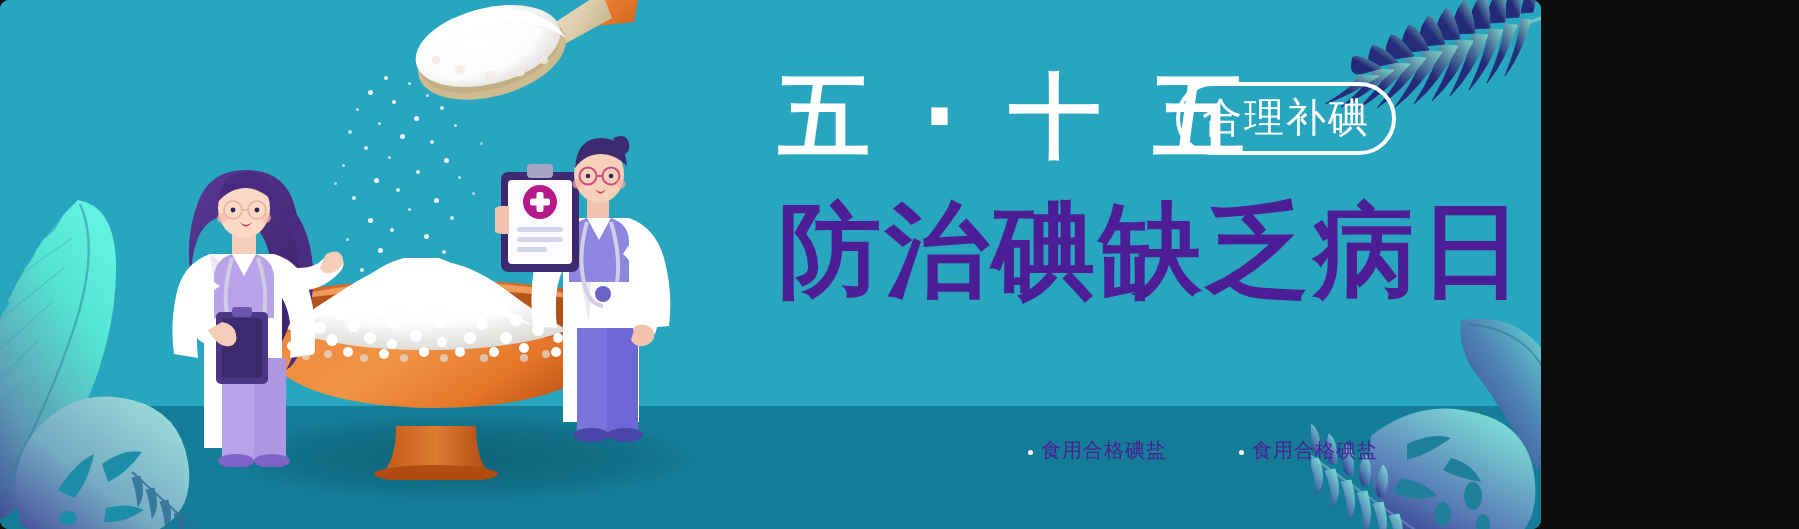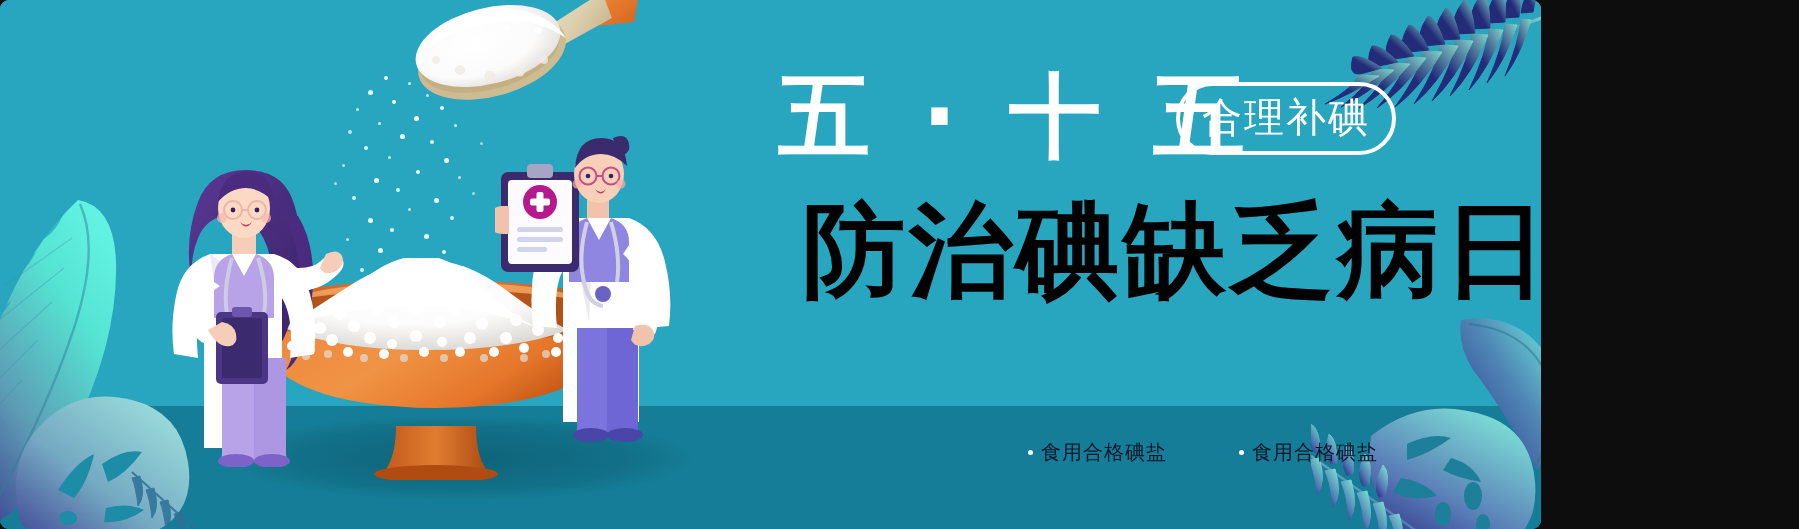--- a/index.html
+++ b/index.html
@@ -75,38 +75,37 @@
     padding:8px 22px 11px 22px;
     color:#ffffff;
     font-size:40px;
     line-height:46px;
     letter-spacing:2px;
     white-space:nowrap;
     font-family:"DejaVu Sans","Liberation Sans",sans-serif;
   }
   .line2{
     position:absolute;left:8px;top:130px;
-    color:#000000;
+    color:#4c1d95;
     font-weight:bold;
     font-size:103px;
     line-height:112px;
     letter-spacing:4px;
     white-space:nowrap;
     font-family:"DejaVu Sans","Liberation Sans",sans-serif;
-    margin-left:24px;
   }
   .taglines{
     position:absolute;left:1028px;top:440px;
     display:flex;gap:72px;align-items:center;
-    color:#0f172a;
+    color:#4c1d95;
     font-size:20px;
     line-height:24px;
     letter-spacing:1px;
     white-space:nowrap;
-    font-family:Liberation Sans, sans-serif;
+    font-family:Liberation Mono, monospace;
   }
   .tag{display:flex;align-items:center;gap:8px;}
   .dot{width:5px;height:5px;border-radius:50%;background:#ffffff;display:inline-block;}
 </style>
 </head>
 <body>
 
 <div class="banner">
 
   <div class="bg-top"></div>

